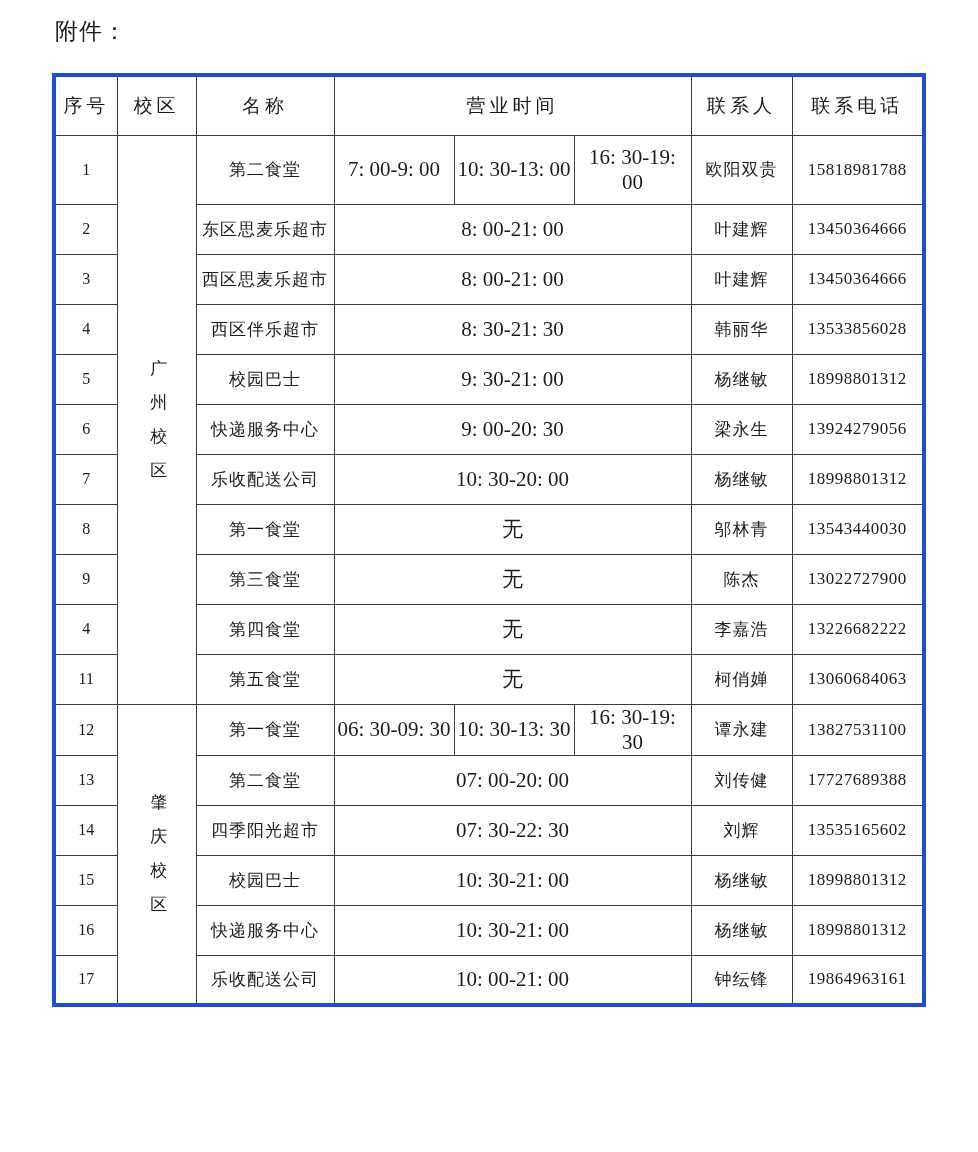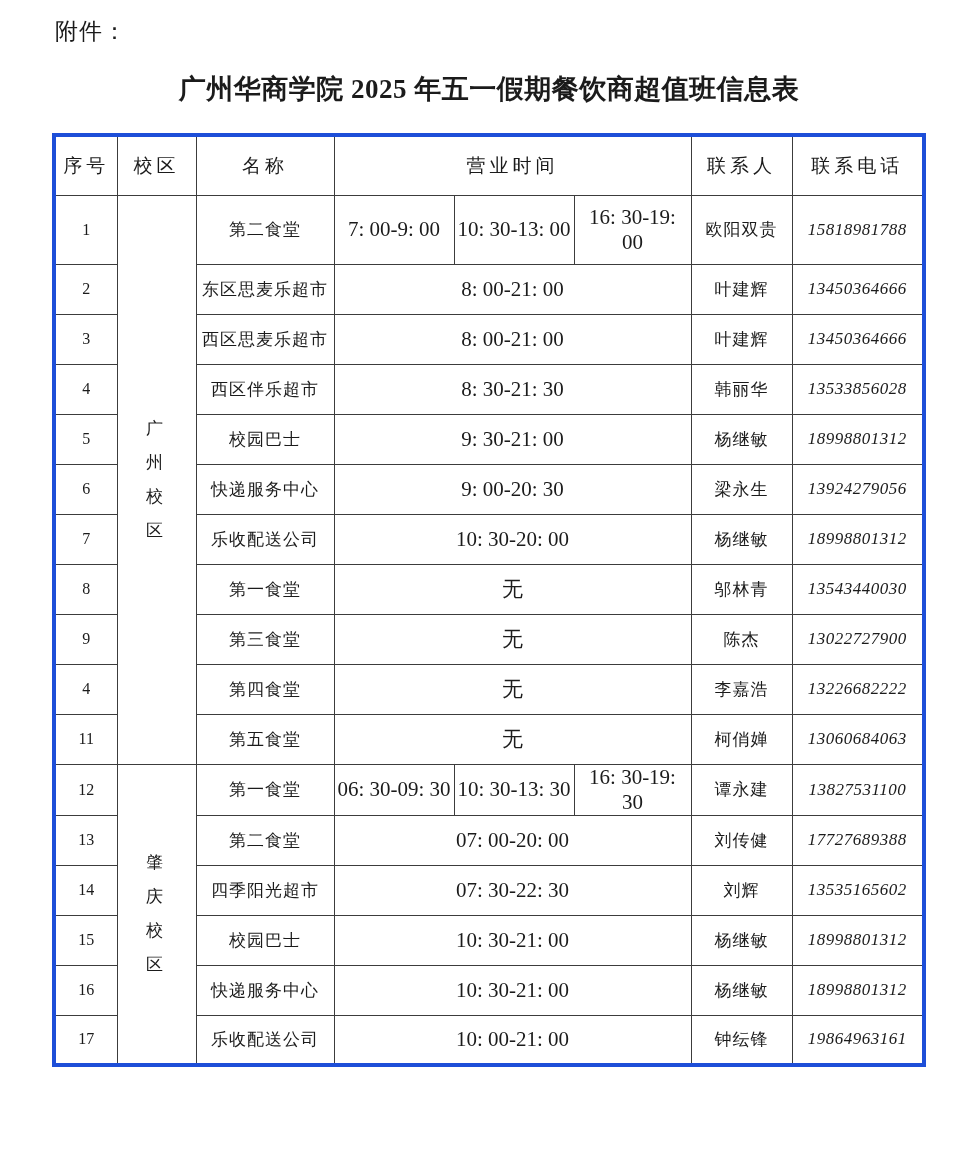--- a/index.html
+++ b/index.html
@@ -54,39 +54,38 @@
     font-weight: 400;
     font-size: 19px;
     letter-spacing: 4px;
   }
   td.c-index { font-size: 16px; }
   td.c-name, td.c-contact {
     font-size: 17px;
     letter-spacing: 1px;
   }
   td.c-time { font-size: 21px; }
-  td.c-phone { font-size: 17px; letter-spacing: 0.5px; font-style: italic; }
+  td.c-phone { font-size: 17px; letter-spacing: 0.5px; }
   td.c-campus { font-size: 17px; }
   .v-text {
     display: inline-block;
     width: 1.25em;
     line-height: 2.0;
     word-break: break-all;
     letter-spacing: 0;
-    text-align: left;
+    text-align: right;
   }
 </style>
 </head>
 <body>
 
 <div class="page">
 
   <div class="attachment">附件：</div>
 
-  <div class="doc-title">广州华商学院 2025 年五一假期餐饮商超值班信息表</div>
 
   <table class="duty">
     <colgroup>
       <col style="width:63px">
         <col style="width:79px">
         <col style="width:138px">
       <col style="width:120px">
         <col style="width:120px">
         <col style="width:117px">
       <col style="width:101px">

